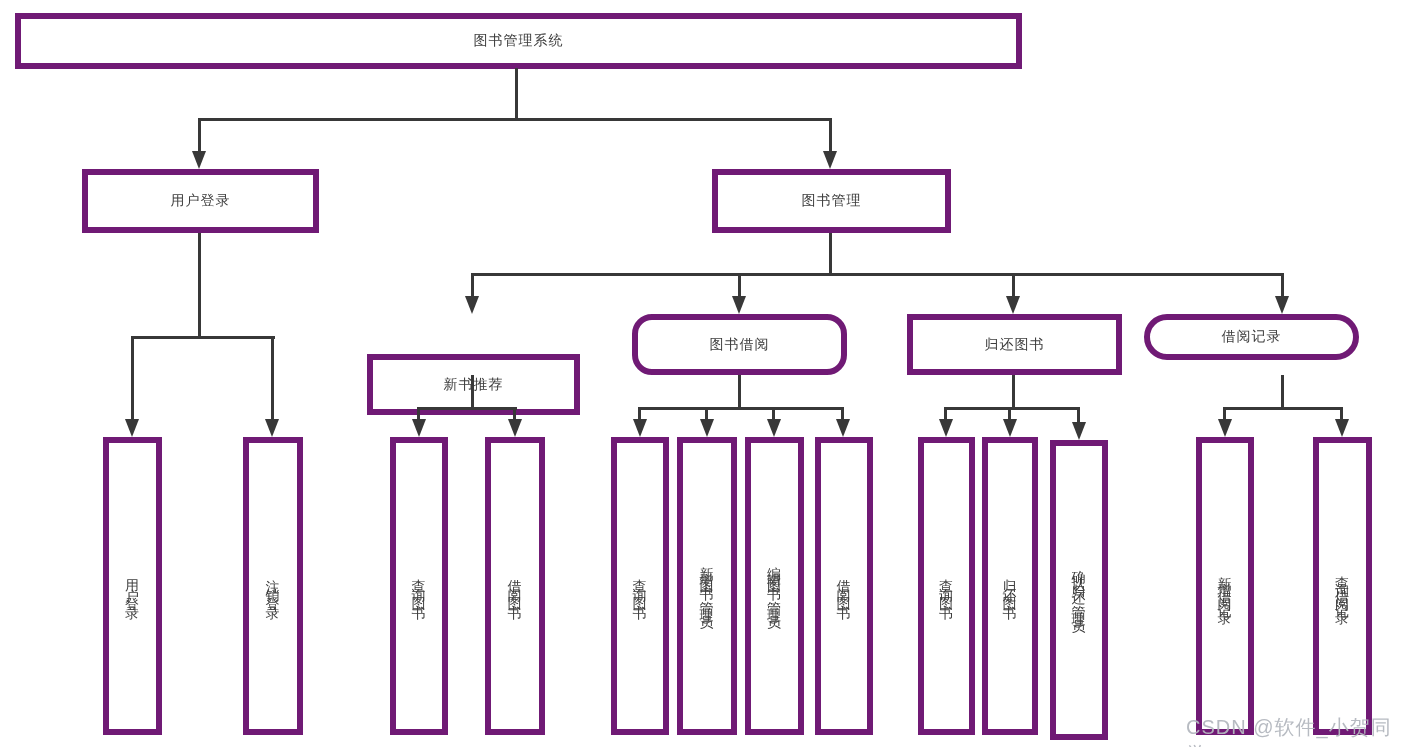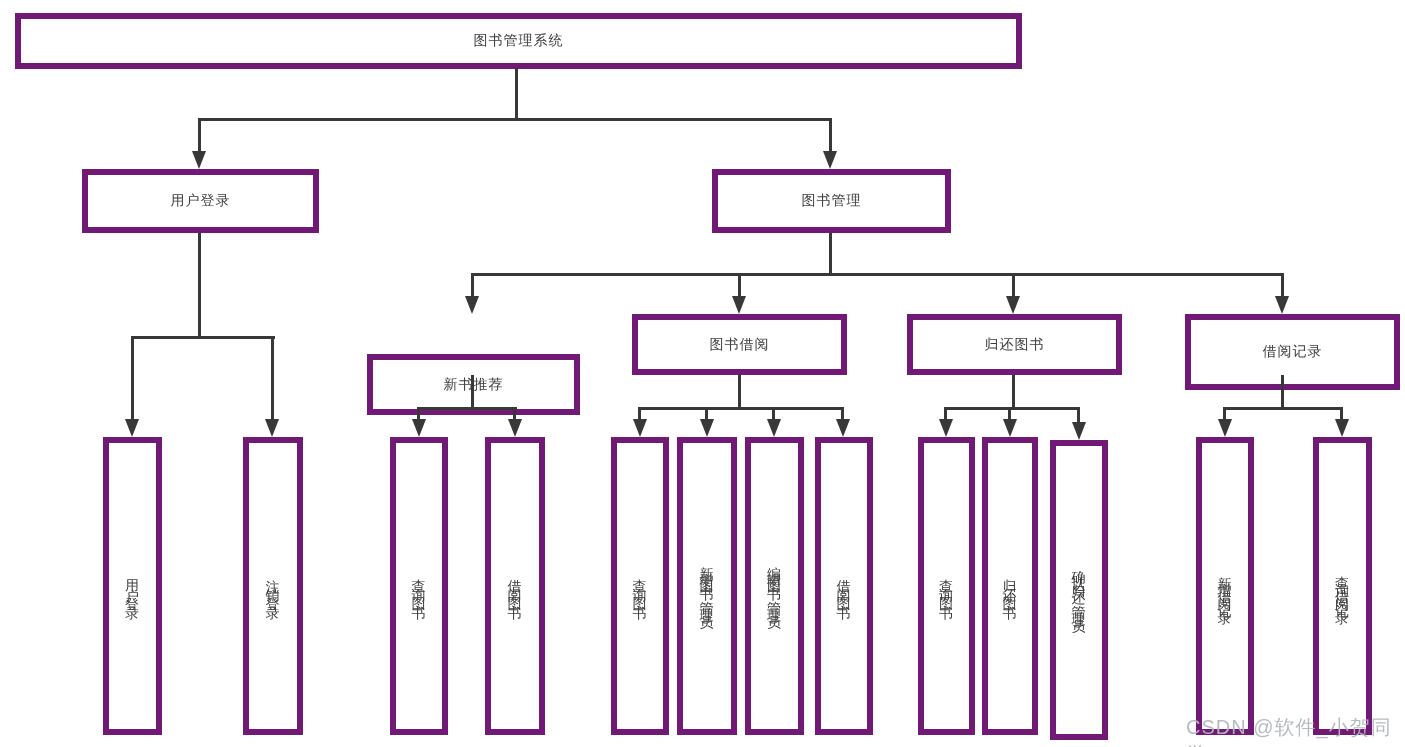--- a/index.html
+++ b/index.html
@@ -59,23 +59,23 @@
   <div class="vline" style="left:471px;top:273px;height:23px;"></div>
   <div class="arrow" style="left:465px;top:296px;"></div>
   <div class="vline" style="left:738px;top:273px;height:23px;"></div>
   <div class="arrow" style="left:732px;top:296px;"></div>
   <div class="vline" style="left:1012px;top:273px;height:23px;"></div>
   <div class="arrow" style="left:1006px;top:296px;"></div>
   <div class="vline" style="left:1281px;top:273px;height:23px;"></div>
   <div class="arrow" style="left:1275px;top:296px;"></div>
 
   <div class="box" style="left:367px;top:314px;width:213px;height:61px;margin-top:40px;">新书推荐</div>
-  <div class="box" style="left:632px;top:314px;width:215px;height:61px;">图书借阅</div>
+  <div class="box" style="left:632px;top:314px;width:215px;height:61px;border-radius:20px;">图书借阅</div>
   <div class="box" style="left:907px;top:314px;width:215px;height:61px;">归还图书</div>
-  <div class="box" style="left:1185px;top:314px;width:215px;height:76px;">借阅记录</div>
+  <div class="box" style="left:1144px;top:314px;width:215px;height:46px;border-radius:27px;">借阅记录</div>
 
   <div class="vline" style="left:471px;top:375px;height:32px;"></div>
   <div class="hline" style="left:417px;top:407px;width:100px;"></div>
   <div class="vline" style="left:417px;top:407px;height:12px;"></div>
   <div class="arrow" style="left:412px;top:419px;"></div>
   <div class="vline" style="left:513px;top:407px;height:12px;"></div>
   <div class="arrow" style="left:508px;top:419px;"></div>
 
   <div class="vline" style="left:738px;top:375px;height:32px;"></div>
   <div class="hline" style="left:638px;top:407px;width:206px;"></div>

